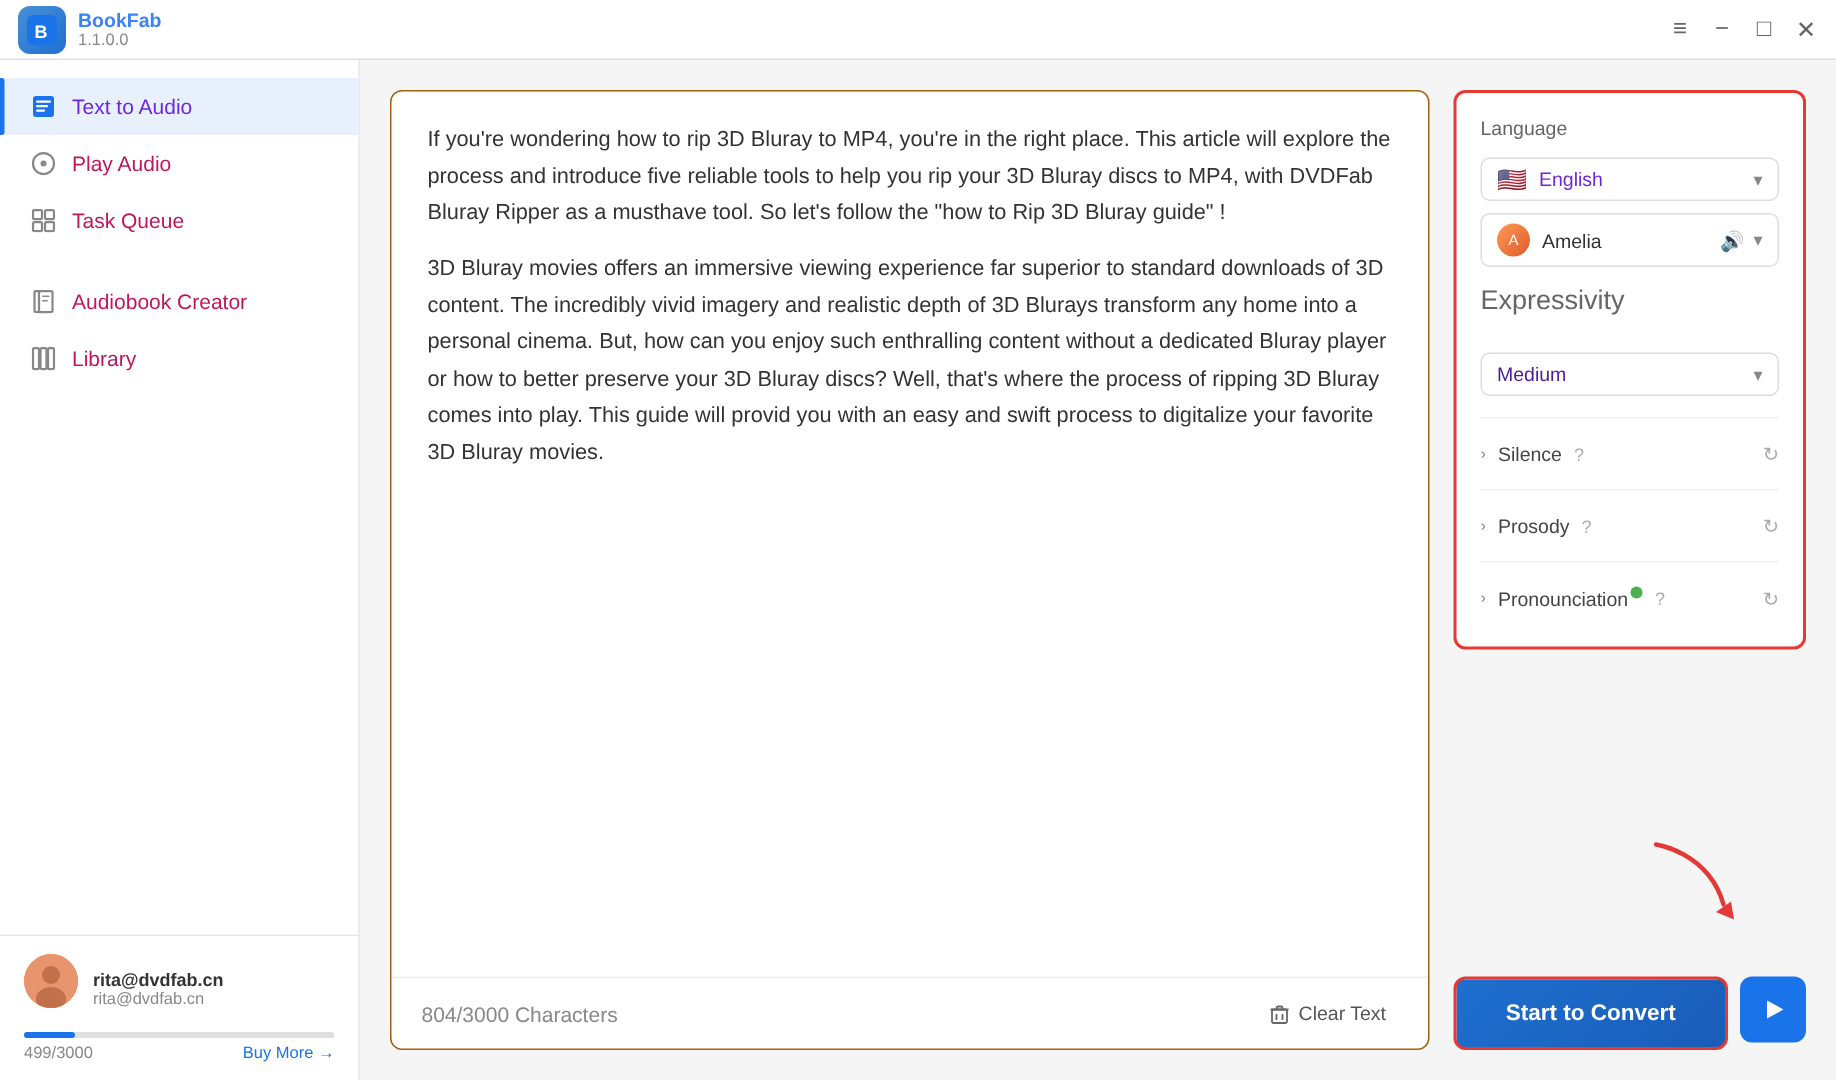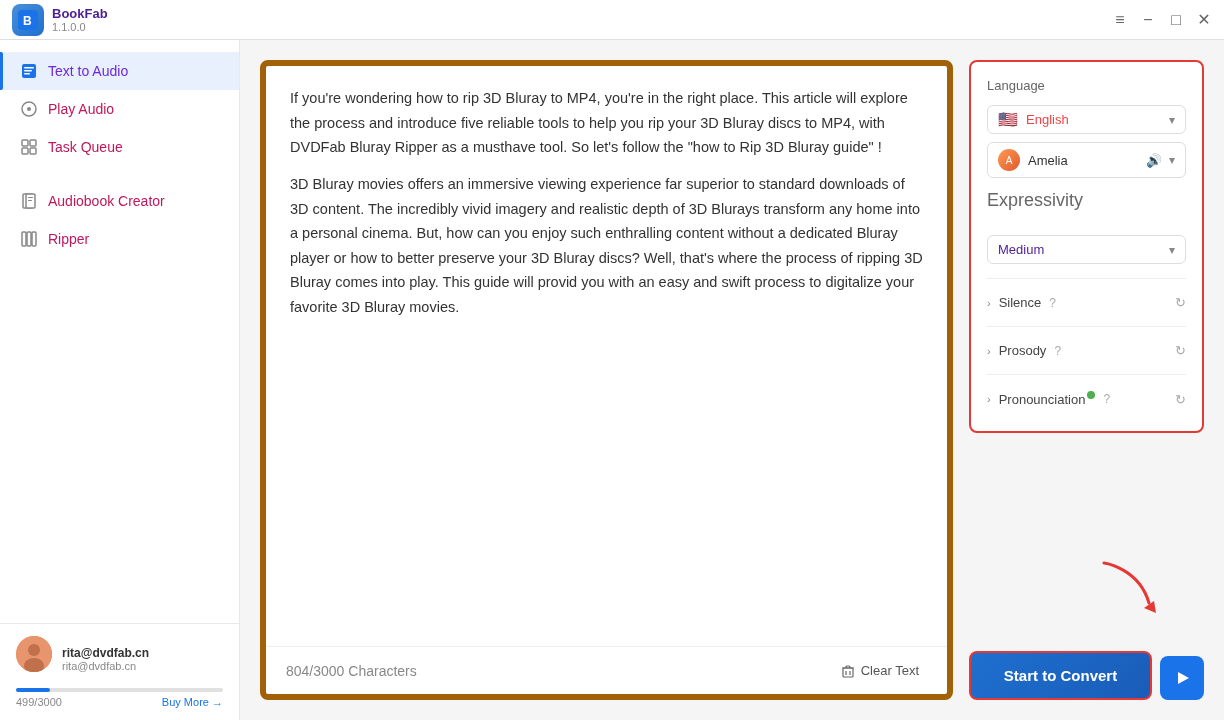--- a/index.html
+++ b/index.html
@@ -37,21 +37,21 @@
       display: flex;
       align-items: center;
       justify-content: center;
       color: white;
       font-size: 16px;
       font-weight: bold;
     }
     .app-title-text {
       font-size: 13px;
       font-weight: 600;
-      color: #4c1d95;
+      color: #3b82f6;
     }
     .app-version {
       font-size: 11px;
       color: #888;
     }
     .titlebar-controls {
       display: flex;
       gap: 12px;
       align-items: center;
     }
@@ -194,21 +194,21 @@
       padding: 20px;
       gap: 16px;
       overflow: hidden;
     }
 
     
     .text-editor-panel {
       flex: 1;
       background: white;
       border-radius: 8px;
-      border: 6px solid #a16207;
+      border: 1px solid #a16207;
       display: flex;
       flex-direction: column;
       overflow: hidden;
     }
     .text-content {
       flex: 1;
       padding: 20px 24px;
       font-size: 14.5px;
       line-height: 1.7;
       color: #333;
@@ -278,21 +278,21 @@
       width: 20px;
       height: 14px;
       border-radius: 2px;
       font-size: 16px;
       display: flex;
       align-items: center;
       justify-content: center;
     }
     .lang-text {
       font-size: 13px;
-      color: #ef4444;
+      color: #6d28d9;
     }
     .chevron-down {
       color: #888;
       font-size: 12px;
     }
     .voice-selector {
       display: flex;
       align-items: center;
       border: 1px solid #ddd;
       border-radius: 6px;
@@ -395,21 +395,21 @@
       background: #4caf50;
       border-radius: 50%;
       display: inline-block;
       vertical-align: super;
       margin-left: 2px;
     }
 
     
     .convert-area {
       display: flex;
-      align-items: flex-end;
+      align-items: flex-start;
       gap: 8px;
     }
     .start-convert-btn {
       flex: 1;
       background: linear-gradient(135deg, #1e6fcf, #1a5cb8);
       color: white;
       border: 2.5px solid #e53935;
       border-radius: 8px;
       padding: 14px 16px;
       font-size: 15px;
@@ -517,21 +517,21 @@
       </div>
 
       <div class="sidebar-item">
         <span class="sidebar-icon">
           <svg width="16" height="16" viewBox="0 0 16 16" fill="none">
             <rect x="1" y="1" width="4" height="14" rx="1" stroke="#888" stroke-width="1.5"></rect>
             <rect x="6" y="1" width="4" height="14" rx="1" stroke="#888" stroke-width="1.5"></rect>
             <rect x="11" y="1" width="4" height="14" rx="1" stroke="#888" stroke-width="1.5"></rect>
           </svg>
         </span>
-        <span>Ripper</span>
+        <span>Library</span>
       </div>
     </div>
 
     <div class="sidebar-footer">
       <div class="user-info">
         <div class="avatar">
           <svg width="36" height="36" viewBox="0 0 36 36">
             <circle cx="18" cy="18" r="18" fill="#e8956d"></circle>
             <circle cx="18" cy="14" r="6" fill="#c0704a"></circle>
             <ellipse cx="18" cy="30" rx="10" ry="8" fill="#c0704a"></ellipse>

